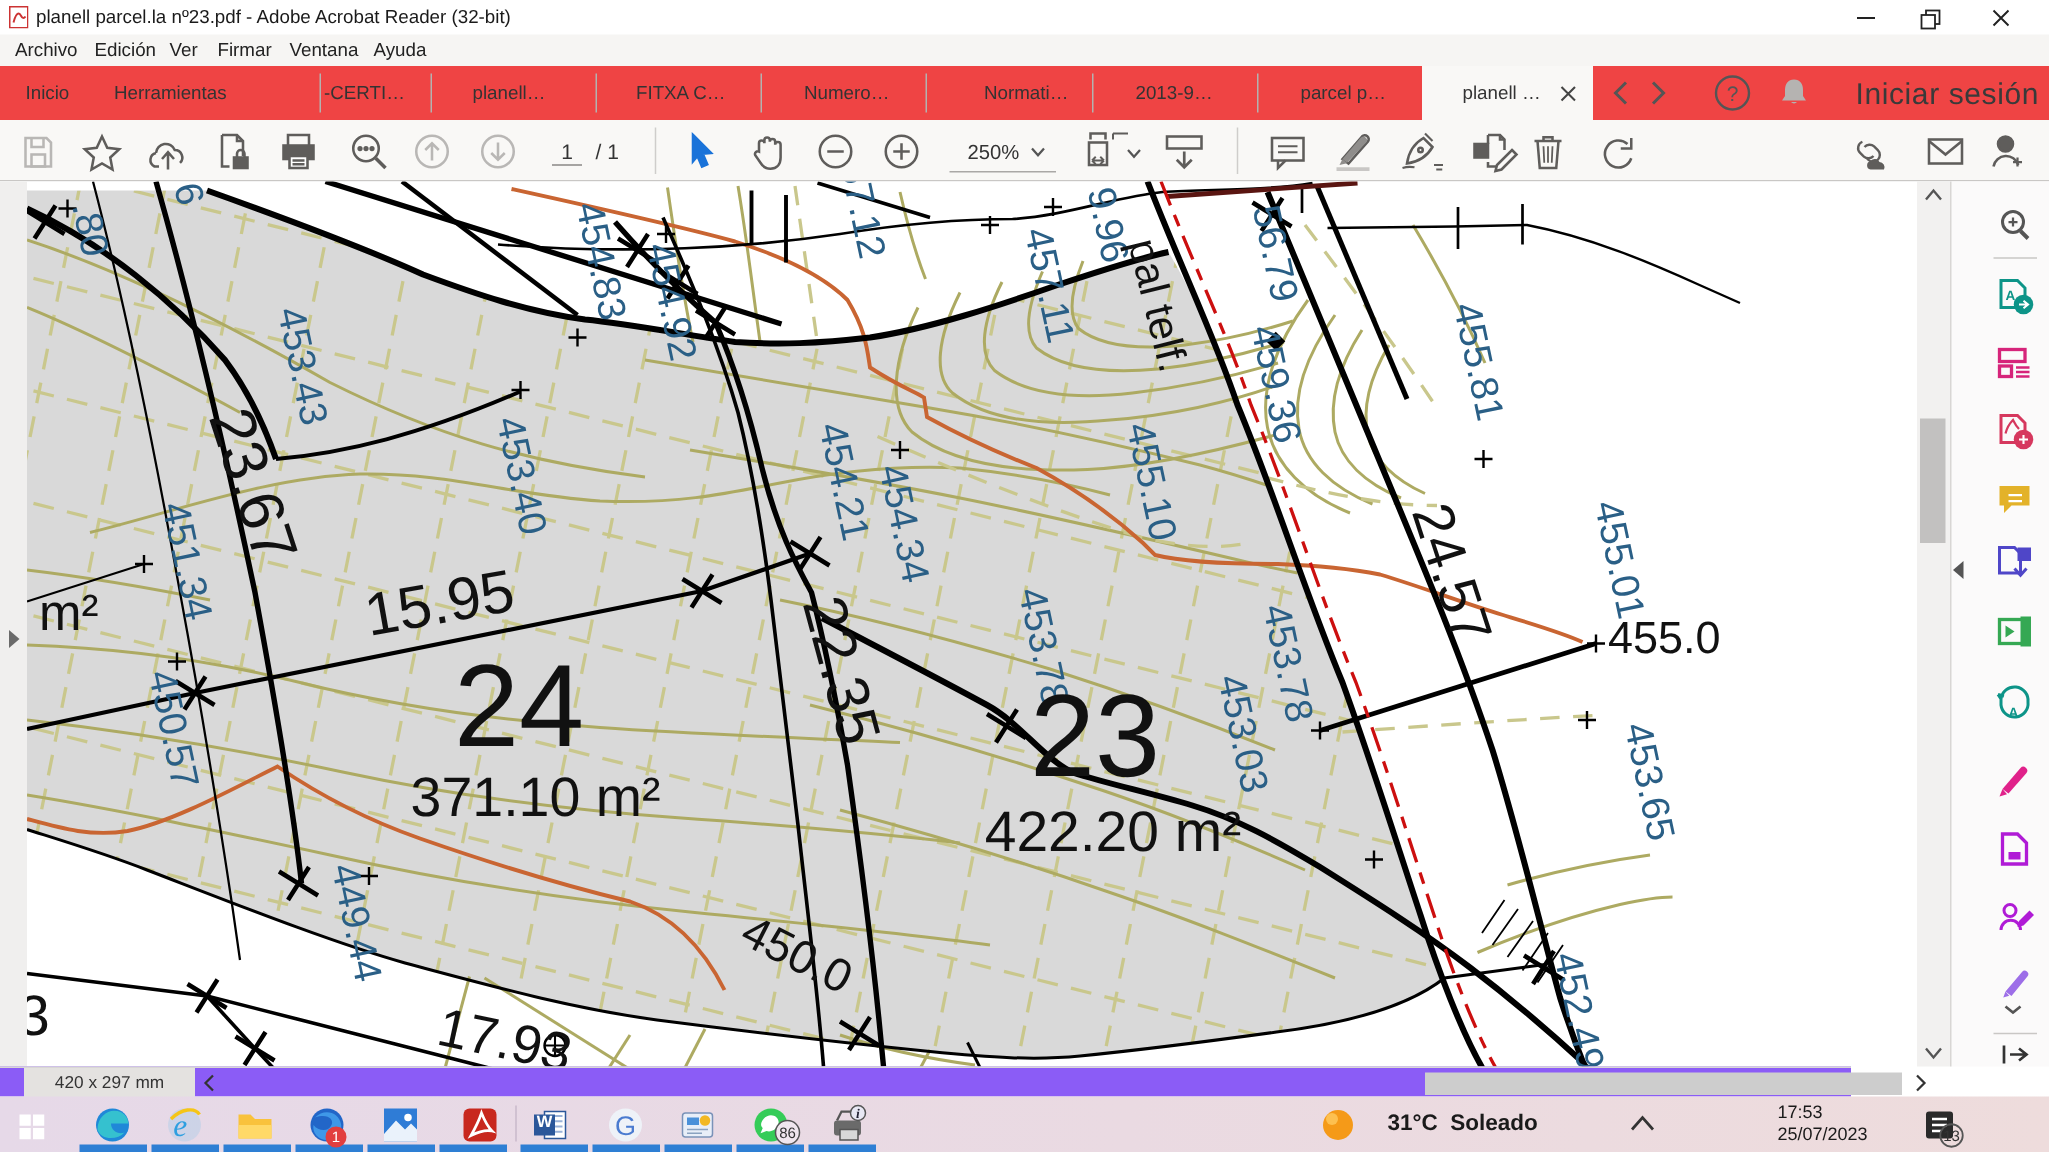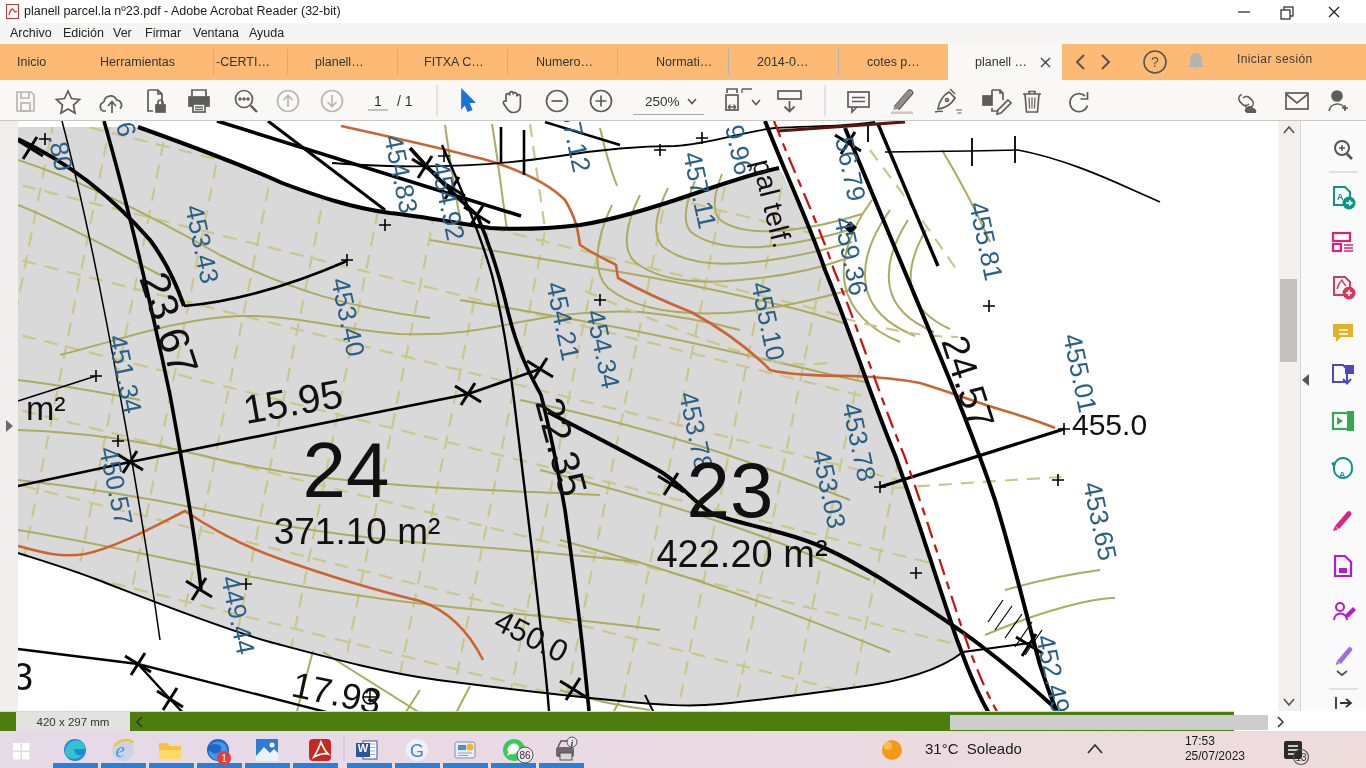--- a/index.html
+++ b/index.html
@@ -5,40 +5,40 @@
 * { margin:0; padding:0; box-sizing:border-box; }
 html,body { width:1366px; height:768px; overflow:hidden; font-family:"Liberation Sans", sans-serif; }
 #app { position:relative; width:1366px; height:768px; background:#fff; }
 
 #titlebar { position:absolute; left:0; top:0; width:1366px; height:23px; background:#ffffff; }
 #titlebar .title { position:absolute; left:24px; top:4px; font-size:12.5px; color:#1a1a1a; }
 
 #menubar { position:absolute; left:0; top:23px; width:1366px; height:21px; background:#f6f5f3; font-size:12.5px; color:#222; }
 #menubar span { position:absolute; top:3px; }
 
-#tabbar { position:absolute; left:0; top:44px; width:1366px; height:36px; background:#fdba74; font-size:12.5px; color:#333; }
+#tabbar { position:absolute; left:0; top:44px; width:1366px; height:36px; background:#ef4444; font-size:12.5px; color:#333; }
 .tabsep { position:absolute; top:5px; height:26px; width:1px; background:#b4b2b0; }
 .tabtxt { position:absolute; top:11px; }
 #activetab { position:absolute; left:948px; top:0; width:114px; height:36px; background:#f9f8f6; }
 
 #toolbar { position:absolute; left:0; top:80px; width:1366px; height:41px; background:#f9f8f6; border-bottom:1px solid #c9c7c5; }
 
 #content { position:absolute; left:0; top:121px; width:1366px; height:590px; background:#fff; }
 #leftstrip { position:absolute; left:0; top:0; width:18px; height:590px; background:#f0efee; }
 #vscroll { position:absolute; left:1278px; top:0; width:22px; height:590px; background:#f2f1f0; }
 #vthumb { position:absolute; left:2px; top:158px; width:17px; height:83px; background:#c2c1c0; }
 #sidebar { position:absolute; left:1300px; top:0; width:66px; height:590px; background:#fbfafa; border-left:1px solid #d8d6d4; }
 
-#statusbar { position:absolute; left:0; top:711px; width:1234px; height:20px; background:#4d7c0f; border-top:1px solid #d8d6d4; }
+#statusbar { position:absolute; left:0; top:711px; width:1234px; height:20px; background:#8b5cf6; border-top:1px solid #d8d6d4; }
 #statusbox { position:absolute; left:16px; top:0; width:114px; height:20px; background:#e4e2e0; color:#333; font-size:11.5px; line-height:20px; text-align:center; }
 #hthumb { position:absolute; left:950px; top:3px; width:318px; height:15px; background:#cdcdcd; }
 
 #taskbar { position:absolute; left:0; top:731px; width:1366px; height:37px; background:linear-gradient(90deg,#e6d9e8 0%,#eadae2 55%,#eedcdc 100%); }
 #traytext { position:absolute; right:121px; top:3px; font-size:12px; color:#1a1a1a; line-height:15px; }
-#weather { position:absolute; left:925px; top:9px; font-size:15px; color:#1a1a1a; }
+#weather { position:absolute; left:925px; top:9px; font-size:15px; color:#1a1a1a;font-weight:bold; }
 </style>
 </head>
 <body>
 <div id="app">
   <div id="titlebar">
     <svg width="13" height="15" style="position:absolute;left:6px;top:4px" viewBox="0 0 13 15">
       <rect x="0.5" y="0.5" width="12" height="14" fill="#fff" stroke="#c33" stroke-width="1"></rect>
       <path d="M3 11 C4 7 5 5 6.5 5 C8 5 8 8 9.5 8 C10.2 8 10.6 7.6 11 7" stroke="#c33" stroke-width="1.3" fill="none"></path>
     </svg>
     <div class="title">planell parcel.la nº23.pdf - Adobe Acrobat Reader (32-bit)</div>
@@ -53,52 +53,52 @@
     <span style="left:10px">Archivo</span>
     <span style="left:63px">Edición</span>
     <span style="left:113px">Ver</span>
     <span style="left:145px">Firmar</span>
     <span style="left:193px">Ventana</span>
     <span style="left:249px">Ayuda</span>
   </div>
   <div id="tabbar">
     <div id="activetab"></div>
     <span class="tabtxt" style="left:17px">Inicio</span>
-    <span class="tabtxt" style="left:100px">Herramientas</span>
+    <span class="tabtxt" style="left:76px">Herramientas</span>
     <div class="tabsep" style="left:213px"></div>
     <span class="tabtxt" style="left:216px">-CERTI…</span>
     <div class="tabsep" style="left:287px"></div>
     <span class="tabtxt" style="left:315px">planell…</span>
     <div class="tabsep" style="left:397px"></div>
     <span class="tabtxt" style="left:424px">FITXA C…</span>
     <div class="tabsep" style="left:507px"></div>
     <span class="tabtxt" style="left:536px">Numero…</span>
     <div class="tabsep" style="left:617px"></div>
     <span class="tabtxt" style="left:656px">Normati…</span>
     <div class="tabsep" style="left:728px"></div>
-    <span class="tabtxt" style="left:757px">2014-0…</span>
+    <span class="tabtxt" style="left:757px">2013-9…</span>
     <div class="tabsep" style="left:838px"></div>
-    <span class="tabtxt" style="left:867px">cotes p…</span>
+    <span class="tabtxt" style="left:867px">parcel p…</span>
     <span class="tabtxt" style="left:975px">planell …</span>
     <svg width="12" height="12" style="position:absolute;left:1040px;top:13px">
         <path d="M1 1 L10 10 M10 1 L1 10" stroke="#444" stroke-width="1.4"></path>
       </svg>
     <svg width="60" height="20" style="position:absolute;left:1072px;top:9px">
       <path d="M12 2 L5 9 L12 16" stroke="#555" stroke-width="2" fill="none"></path>
       <path d="M30 2 L37 9 L30 16" stroke="#555" stroke-width="2" fill="none"></path>
     </svg>
     <svg width="26" height="26" style="position:absolute;left:1142px;top:5px">
       <circle cx="13" cy="13" r="11" fill="none" stroke="#555" stroke-width="1.6"></circle>
       <text x="13" y="18" font-size="14" fill="#555" text-anchor="middle" font-family="Liberation Sans">?</text>
     </svg>
     <svg width="22" height="24" style="position:absolute;left:1185px;top:6px">
       <path d="M11 3 C7 3 5 6 5 10 L5 14 L3 17 L19 17 L17 14 L17 10 C17 6 15 3 11 3 Z" fill="#b5b3b1"></path>
       <path d="M9 18 a2.5 2.5 0 0 0 4 0" fill="#b5b3b1"></path>
     </svg>
-    <span style="position:absolute;left:1237px;top:8px;font-size:12px;letter-spacing:0.4px;color:#3a3a3a">Iniciar sesión</span>
+    <span style="position:absolute;left:1237px;top:8px;font-size:20px;letter-spacing:0.4px;color:#3a3a3a">Iniciar sesión</span>
   </div>
   <div id="toolbar">
     <svg id="tbicons" width="1366" height="41" fill="none" stroke="#5f5d5b" stroke-width="1.7">
 
       <g stroke="#b9b7b5">
           <path d="M17 12 L31 12 L34 15 L34 31 L17 31 Z"></path>
           <path d="M21 12 L21 18 L29 18 L29 12"></path>
           <rect x="21" y="23" width="9" height="8"></rect>
         </g>
 

